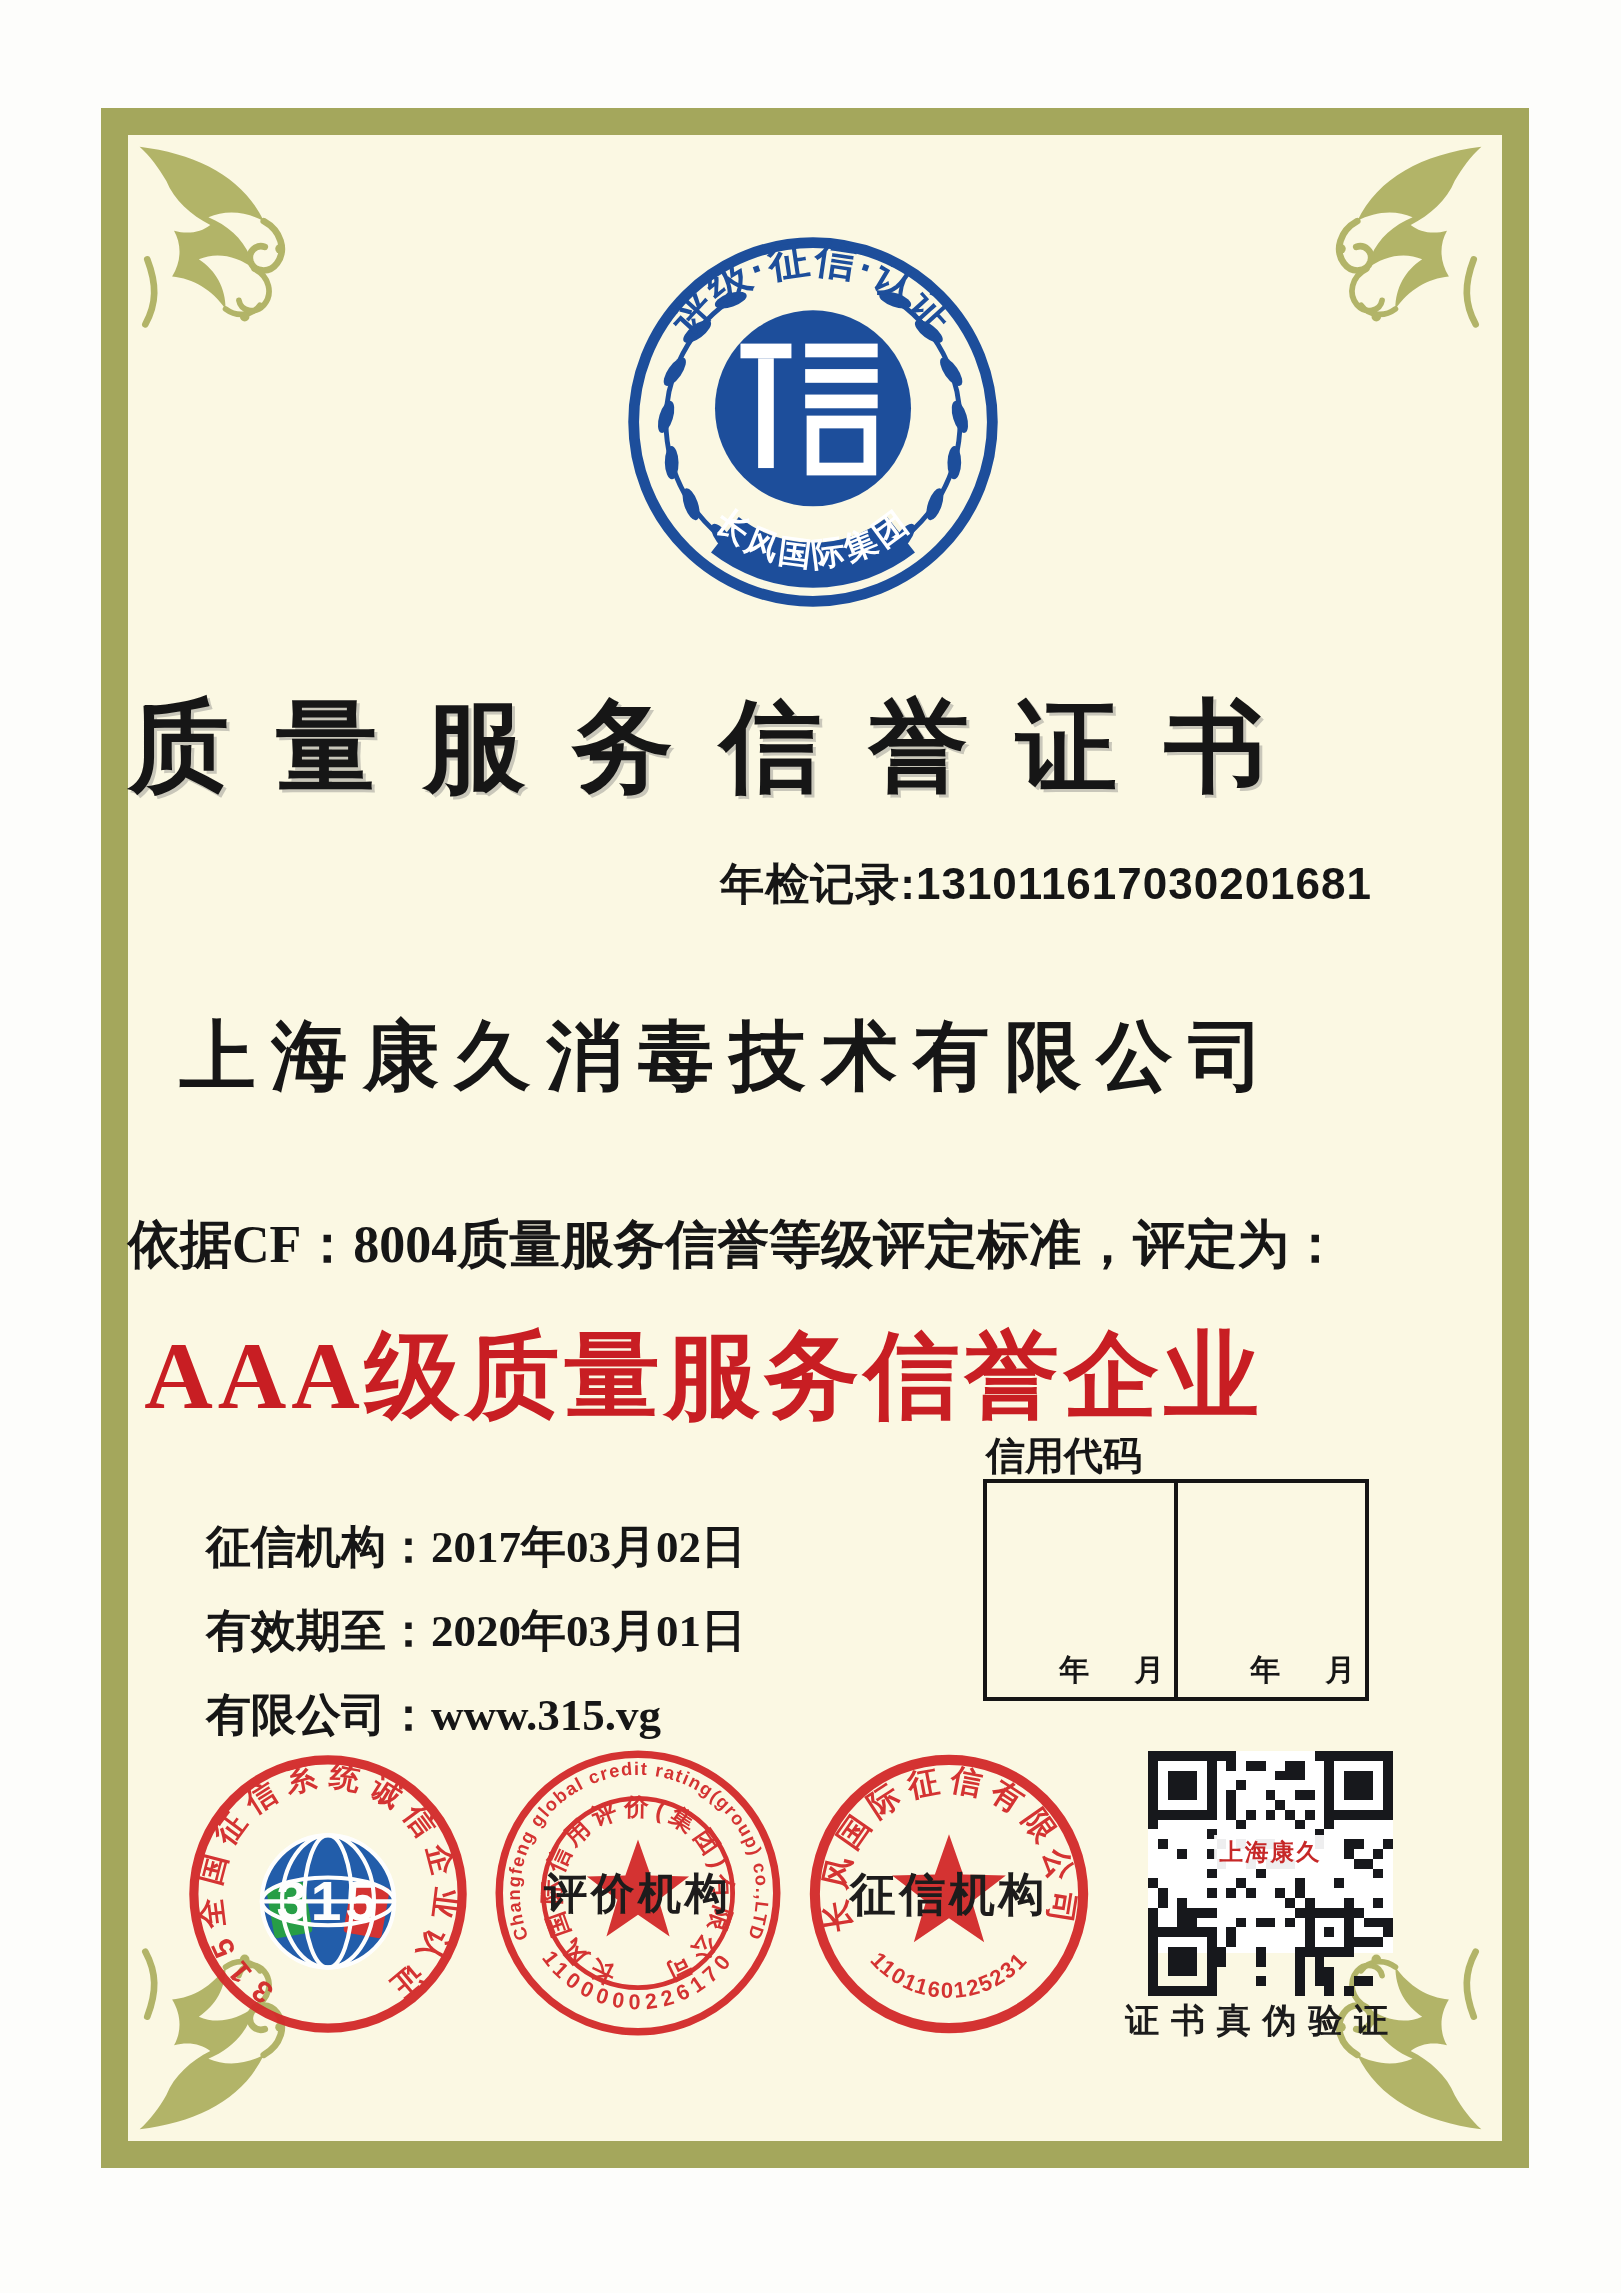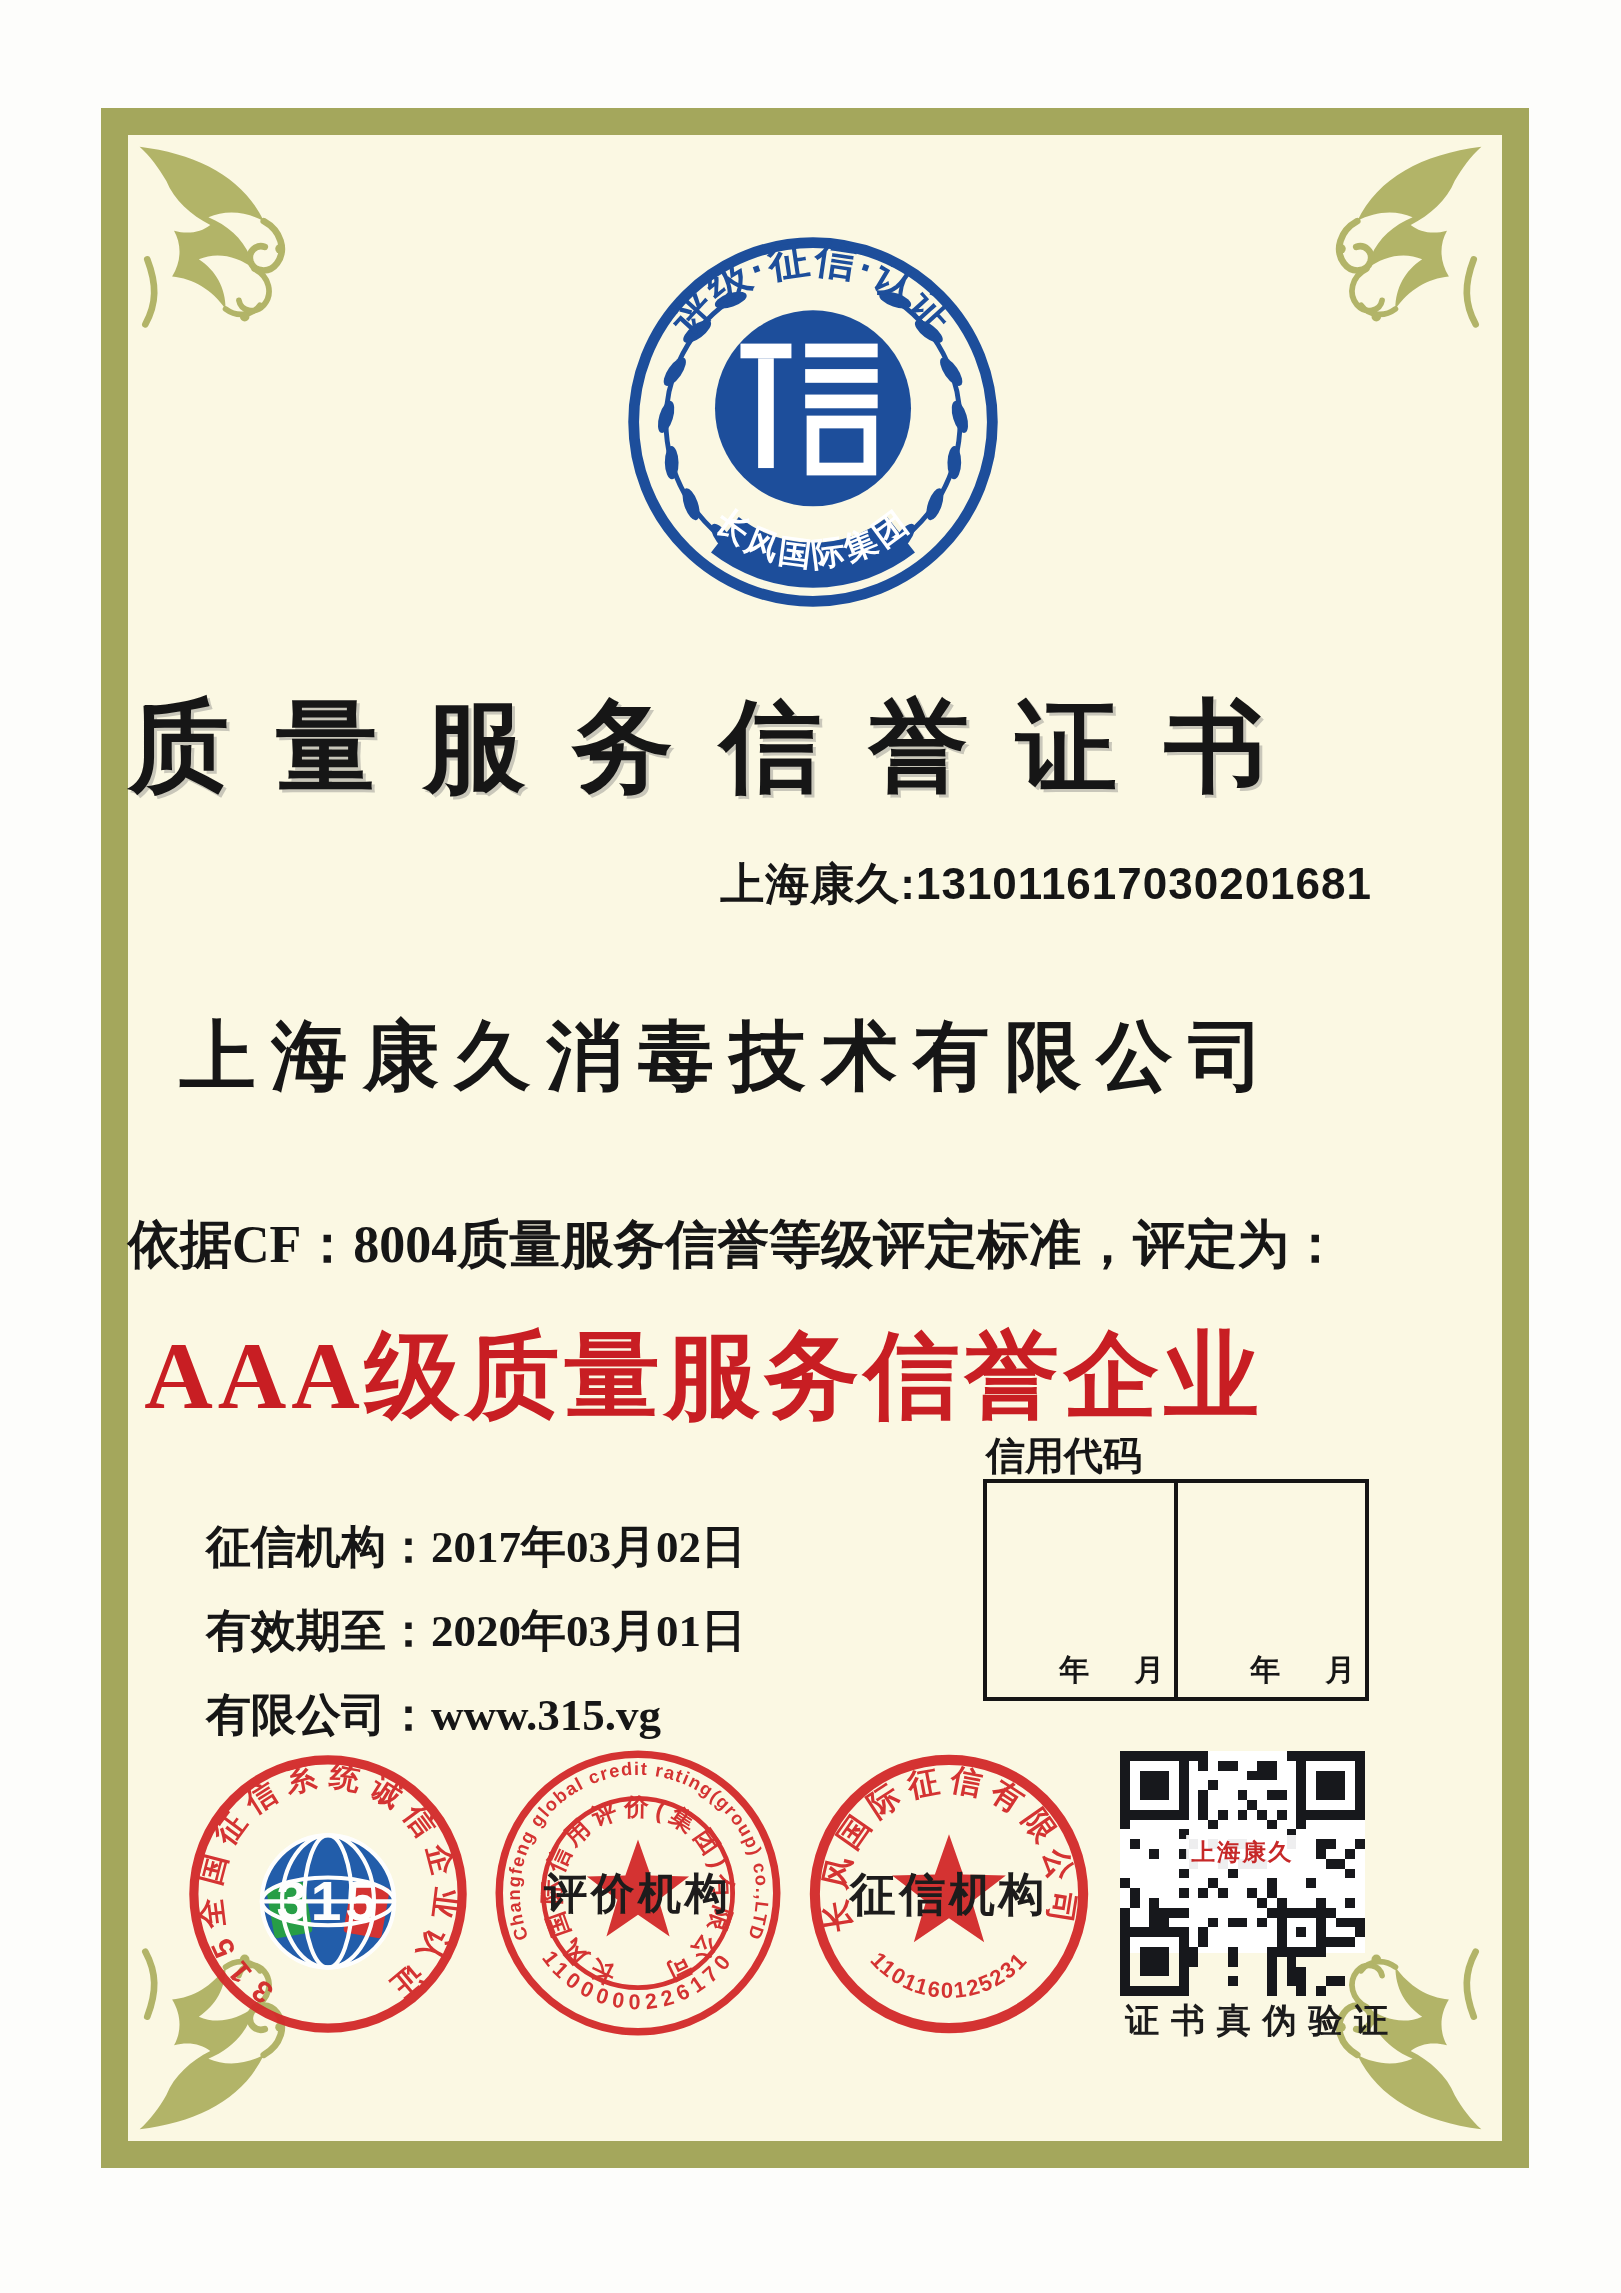--- a/index.html
+++ b/index.html
@@ -33,21 +33,21 @@
   .annual-cell{flex:1;position:relative;}
   .annual-cell:first-child{border-right:4.9px solid #151515;}
   .cell-labels{position:absolute;right:9.8px;bottom:5.9px;display:flex;gap:45px;font-size:30px;font-weight:bold;
                font-family:"Liberation Serif","DejaVu Serif",serif;color:var(--ink);}
   .dates{position:absolute;left:206px;top:1505px;color:var(--ink);
          font-family:"Liberation Serif","DejaVu Serif",serif;font-weight:bold;font-size:45px;line-height:84px;white-space:nowrap;}
   .stamp{position:absolute;opacity:.96;}
   .s1{left:181px;top:1747px;width:294px;height:294px;}
   .s2{left:488px;top:1743px;width:300px;height:300px;}
   .s3{left:802px;top:1747px;width:294px;height:294px;}
-  .qr-panel{position:absolute;left:1120px;top:1751px;width:245px;height:202px;background:#ffffff;}
+  .qr-panel{position:absolute;left:1148px;top:1751px;width:245px;height:202px;background:#ffffff;}
   .qr-center{position:absolute;left:50%;top:50%;transform:translate(-50%,-50%);background:rgba(255,255,255,.93);
              padding:1px 5.9px;color:#c62828;font-size:23.5px;font-weight:bold;letter-spacing:2px;white-space:nowrap;
              font-family:"Liberation Serif","DejaVu Serif",serif;}
   .qr-caption{position:absolute;left:1086px;top:1998px;width:314px;text-align:right;font-size:34px;font-weight:bold;
               letter-spacing:11.8px;color:#1c1c1c;font-family:"Liberation Serif","DejaVu Serif",serif;white-space:nowrap;}
   text{font-family:"Liberation Sans","DejaVu Sans",sans-serif;}
   .serifTxt{font-family:"Liberation Serif","DejaVu Serif",serif;}
 </style>
 </head>
 <body>
@@ -141,21 +141,21 @@
       <rect x="-8" y="-14" width="74" height="14"></rect>
       <rect x="0" y="14" width="58" height="48" fill="none" stroke="#ffffff" stroke-width="13"></rect>
     </g>
     <path d="M -89.9 115.1 A 146 146 0 0 0 89.9 115.1" fill="none" stroke="#1d4e9b" stroke-width="46"></path>
     <text font-size="34" font-weight="bold" fill="#ffffff" letter-spacing="3">
       <textPath href="#embBot" startOffset="50%" text-anchor="middle">长风国际集团</textPath>
     </text>
   </svg>
 
   <div class="center-band title">质量服务信誉证书</div>
-  <div class="creditcode">上海康久:131011617030201681</div>
+  <div class="creditcode">年检记录:131011617030201681</div>
   <div class="center-band company">上海康久消毒技术有限公司</div>
   <div class="center-band basis">依据CF：8004质量服务信誉等级评定标准，评定为：</div>
   <div class="center-band rating">AAA级质量服务信誉企业</div>
 
   <div class="annual-label">信用代码</div>
   <div class="annual-table">
     <div class="annual-cell">
       <div class="cell-labels">
         <span>年</span>
         <span>月</span>

